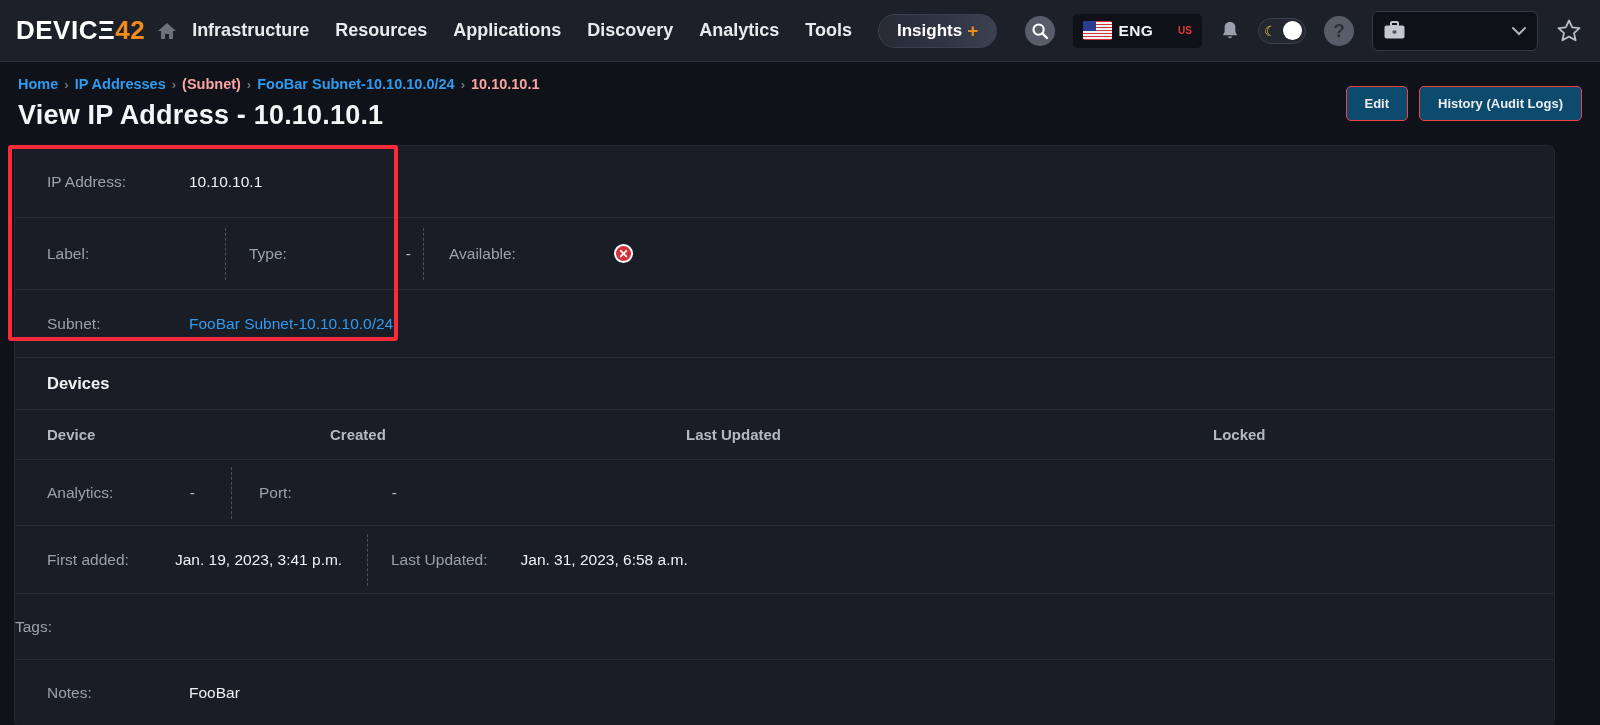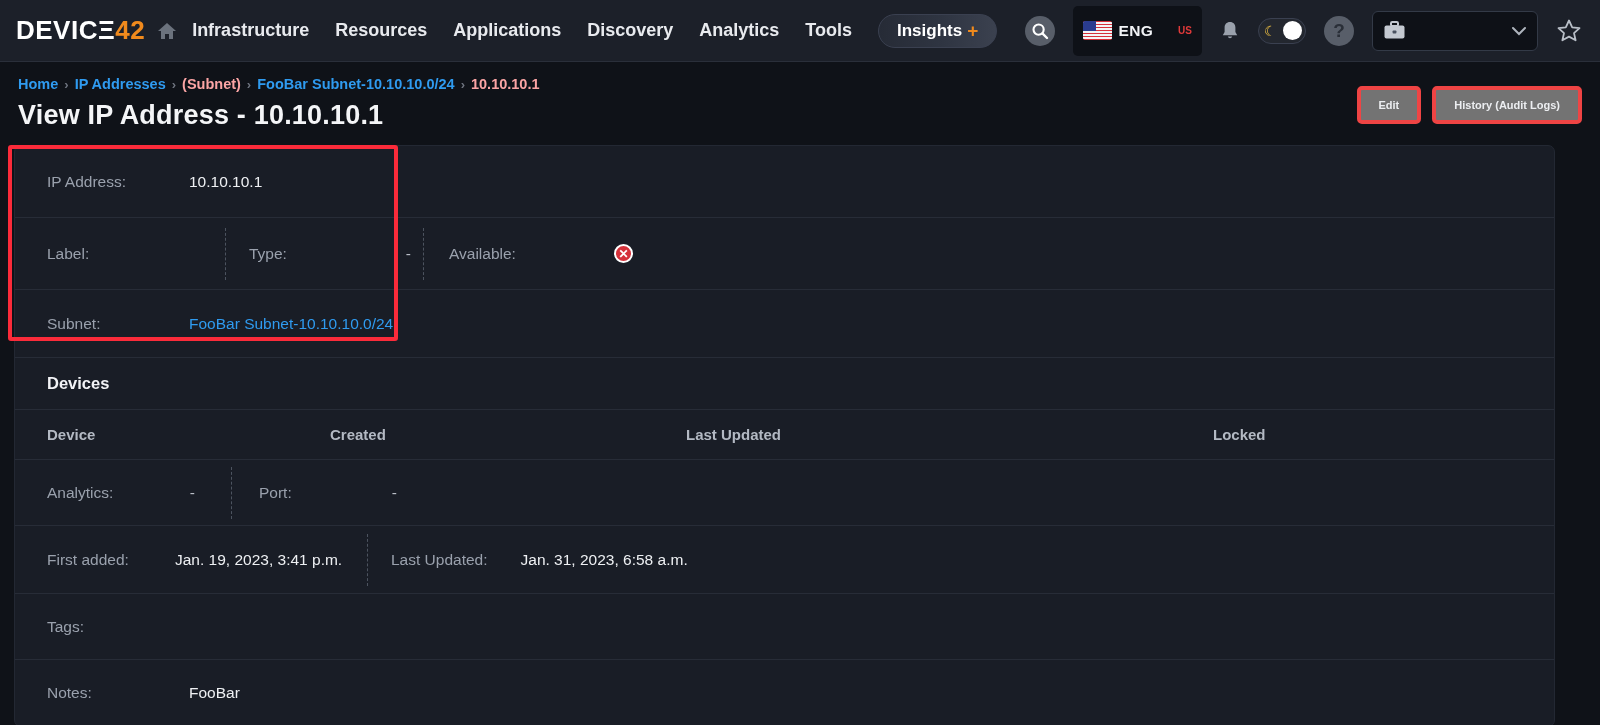--- a/index.html
+++ b/index.html
@@ -67,21 +67,21 @@
     gap: 18px;
   }
   .icon-circle {
     width: 30px; height: 30px;
     border-radius: 50%;
     background: #585e69;
     display: flex; align-items: center; justify-content: center;
     cursor: pointer;
   }
   .lang-box {
-    height: 50px;
+    height: 34px;
     background: #0e1117;
     border-radius: 5px;
     display: flex; align-items: center;
     padding: 0 10px;
     gap: 7px;
     cursor: pointer;
   }
   .flag {
     width: 29px; height: 19px;
     border-radius: 2px;
@@ -158,25 +158,25 @@
     color: #f4f5f7;
     letter-spacing: .2px;
   }
 
   .head-actions {
     position: absolute;
     right: 18px; top: 24px;
     display: flex; gap: 11px;
   }
   .btn {
-    background: #737373;
-    border: 4px solid #ef4444;
+    background: #0c4a6e;
+    border: 1px solid #ef4444;
     border-radius: 5px;
     color: #eceef1;
-    font-size: 11px;
+    font-size: 13px;
     font-weight: 700;
     padding: 9px 18px;
     cursor: pointer;
     white-space: nowrap;
   }
 
   
   .card {
     margin: 14px 45px 0 14px;
     background: #191d26;
@@ -281,21 +281,21 @@
   .r4 .d1 { left: 216px; }
 
   
   .r5 { height: 68px; padding-left: 32px; }
   .r5 .c-first { width: 320px; display: flex; align-items: center; }
   .r5 .c-first .lbl { width: 128px; }
   .r5 .c-last { padding-left: 24px; display: flex; align-items: center; gap: 33px;}
   .r5 .d1 { left: 352px; }
 
   
-  .r6 { height: 66px; padding-left: 32px; }
+  .r6 { height: 66px; }
   .r7 { height: 66px; padding-left: 32px; }
   .r7 .lbl { width: 142px; }
 
   
   .highlight-box {
     position: absolute;
     left: 8px; top: 145px;
     width: 390px; height: 196px;
     border: 4px solid #fb2b3a;
     border-radius: 3px;

